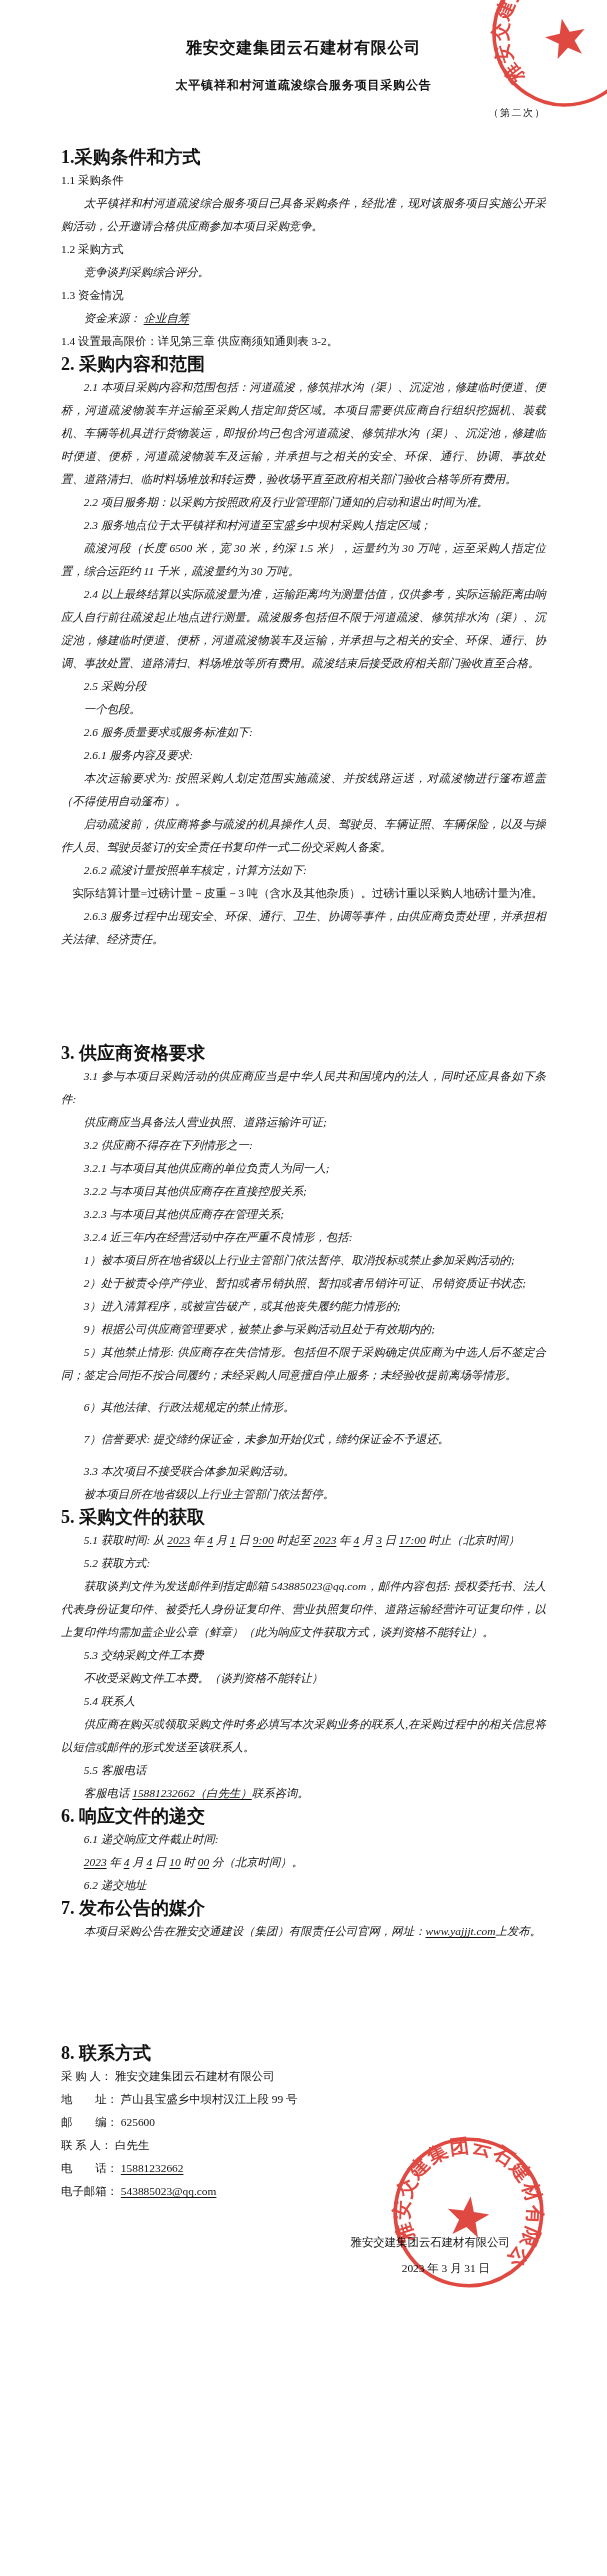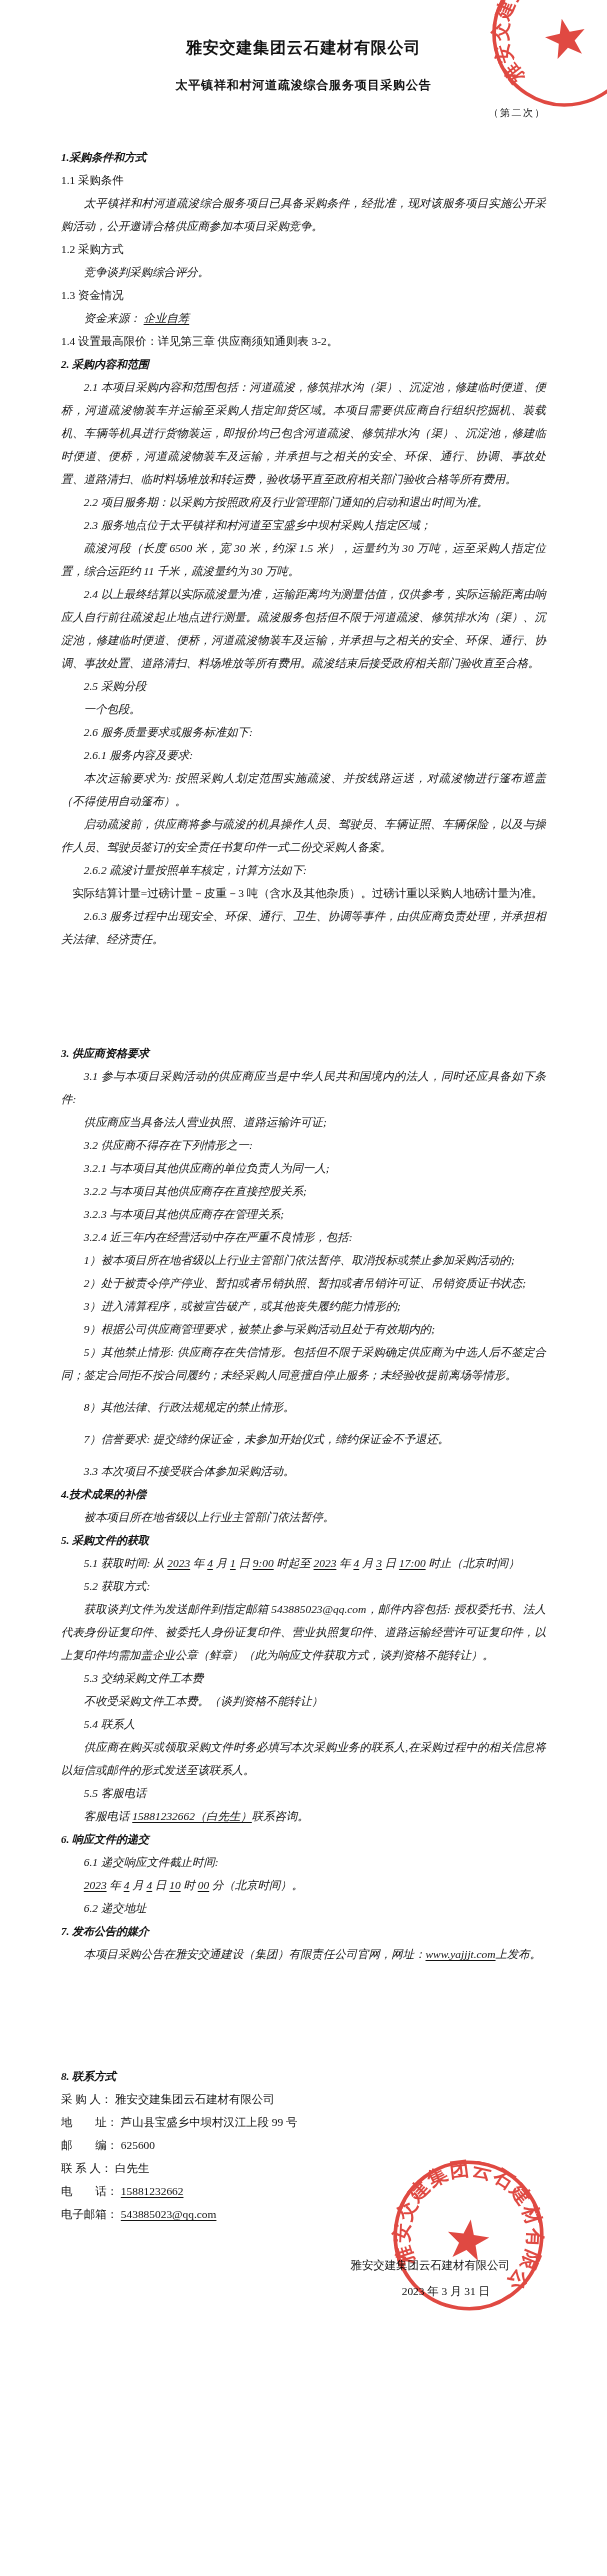--- a/index.html
+++ b/index.html
@@ -19,21 +19,21 @@
   }
   .subtitle{
     text-align:center;font-size:12px;font-weight:bold;
     margin-top:12px;line-height:24px;letter-spacing:0.8px;
   }
   .edition{
     text-align:right;font-size:10px;margin-top:9px;margin-bottom:26px;
     letter-spacing:1.5px;
   }
   .para{font-size:11.4px;line-height:23px;min-height:23px;text-align:justify;}
-  .h{font-weight:bold;font-size:11px;font-style:italic;}
+  .h{font-weight:bold;font-size:18px;}
   .p2{text-indent:2em;font-style:italic;}
   .p1{text-indent:1em;}
   .p0{text-indent:0;}
   .sp{margin-top:9px;}
   .u{text-decoration:underline;text-underline-offset:2.3px;}
   .gap1{height:91px;}
   .gap2{height:99px;}
   .sig{
     position:relative;
     margin-top:26px;
@@ -103,24 +103,23 @@
         <div class="para p2"><span>3.2 供应商不得存在下列情形之一:</span></div>
         <div class="para p2"><span>3.2.1 与本项目其他供应商的单位负责人为同一人;</span></div>
         <div class="para p2"><span>3.2.2 与本项目其他供应商存在直接控股关系;</span></div>
         <div class="para p2"><span>3.2.3 与本项目其他供应商存在管理关系;</span></div>
         <div class="para p2"><span>3.2.4 近三年内在经营活动中存在严重不良情形，包括:</span></div>
         <div class="para p2"><span>1）被本项目所在地省级以上行业主管部门依法暂停、取消投标或禁止参加采购活动的;</span></div>
         <div class="para p2"><span>2）处于被责令停产停业、暂扣或者吊销执照、暂扣或者吊销许可证、吊销资质证书状态;</span></div>
         <div class="para p2"><span>3）进入清算程序，或被宣告破产，或其他丧失履约能力情形的;</span></div>
         <div class="para p2"><span>9）根据公司供应商管理要求，被禁止参与采购活动且处于有效期内的;</span></div>
         <div class="para p2"><span>5）其他禁止情形: 供应商存在失信情形。包括但不限于采购确定供应商为中选人后不签定合同；签定合同拒不按合同履约；未经采购人同意擅自停止服务；未经验收提前离场等情形。</span></div>
-        <div class="para p2 sp"><span>8）其他法律、行政法规规定的禁止情形。</span></div>
+        <div class="para p2 sp"><span>6）其他法律、行政法规规定的禁止情形。</span></div>
         <div class="para p2 sp"><span>7）信誉要求: 提交缔约保证金，未参加开始仪式，缔约保证金不予退还。</span></div>
         <div class="para p2 sp"><span>3.3 本次项目不接受联合体参加采购活动。</span></div>
-        <div class="para h"><span>4.技术成果的补偿</span></div>
         <div class="para p2"><span>被本项目所在地省级以上行业主管部门依法暂停。</span></div>
         <div class="para h"><span>5. 采购文件的获取</span></div>
         <div class="para p2"><span>5.1 获取时间: 从 </span><span class="u">2023</span><span> 年 </span><span class="u">4</span><span> 月 </span><span class="u">1</span><span> 日 </span><span class="u">9:00</span><span> 时起至 </span><span class="u">2023</span><span> 年 </span><span class="u">4</span><span> 月 </span><span class="u">3</span><span> 日 </span><span class="u">17:00</span><span> 时止（北京时间）</span></div>
         <div class="para p2"><span>5.2 获取方式:</span></div>
         <div class="para p2"><span>获取谈判文件为发送邮件到指定邮箱 543885023@qq.com，邮件内容包括: 授权委托书、法人代表身份证复印件、被委托人身份证复印件、营业执照复印件、道路运输经营许可证复印件，以上复印件均需加盖企业公章（鲜章）（此为响应文件获取方式，谈判资格不能转让）。</span></div>
         <div class="para p2"><span>5.3 交纳采购文件工本费</span></div>
         <div class="para p2"><span>不收受采购文件工本费。（谈判资格不能转让）</span></div>
         <div class="para p2"><span>5.4 联系人</span></div>
         <div class="para p2"><span>供应商在购买或领取采购文件时务必填写本次采购业务的联系人,在采购过程中的相关信息将以短信或邮件的形式发送至该联系人。</span></div>
         <div class="para p2"><span>5.5 客服电话</span></div>

